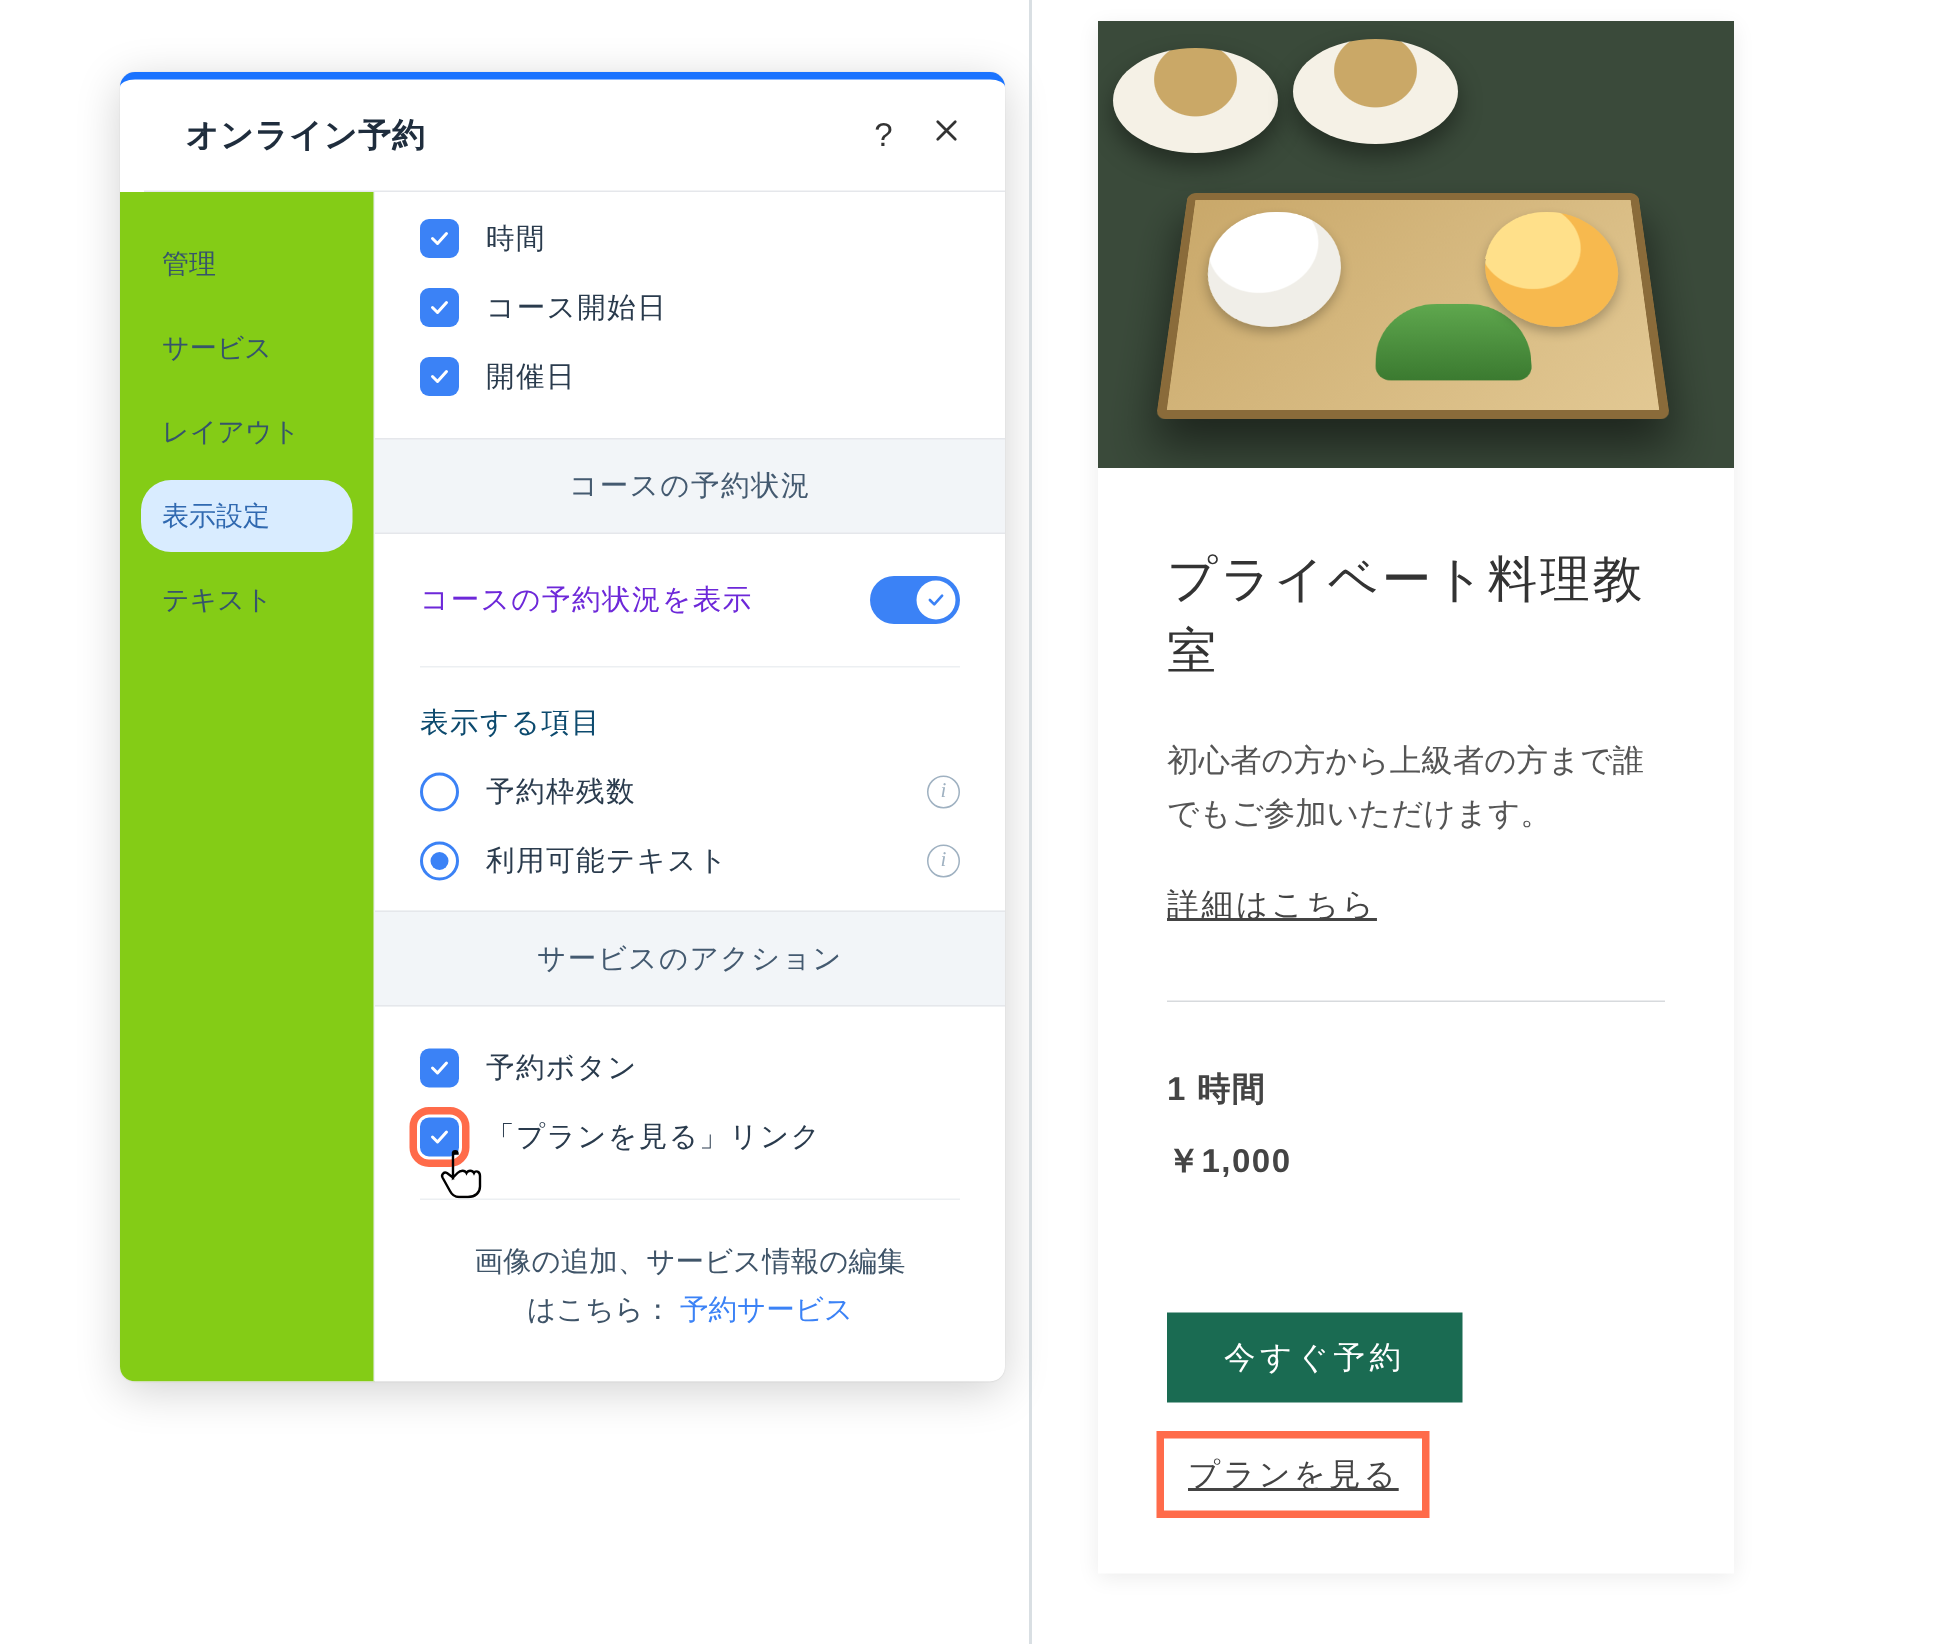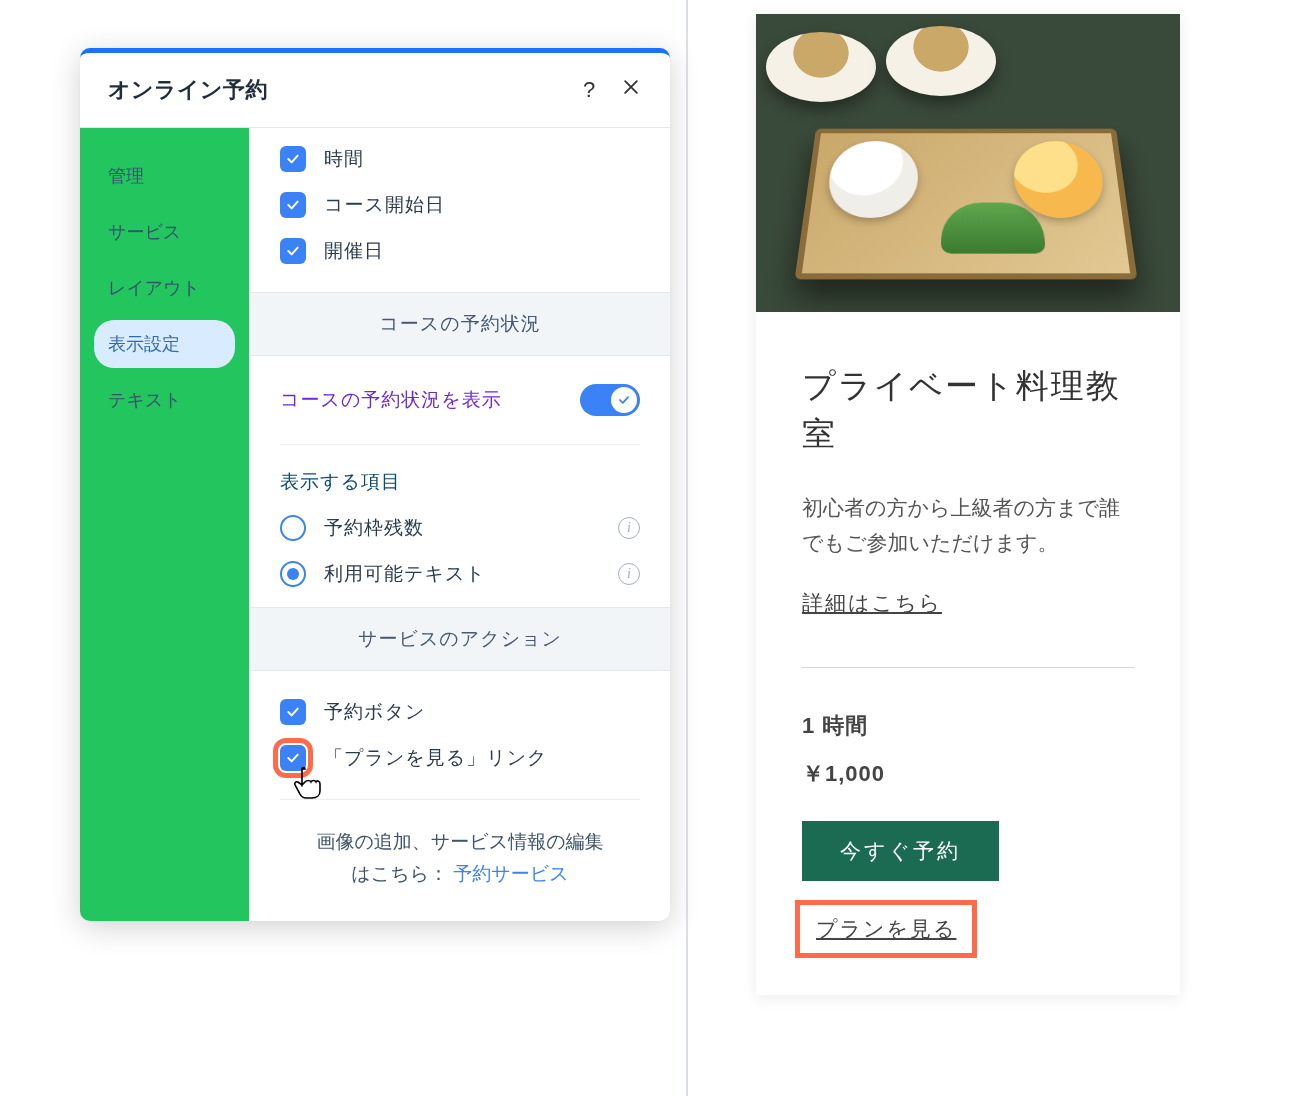--- a/index.html
+++ b/index.html
@@ -21,20 +21,21 @@
     border-radius: 10px;
     box-shadow: 0 6px 30px rgba(0,0,0,0.18), 0 0 1px rgba(0,0,0,0.1);
     overflow: hidden;
     border-top: 5px solid #1a73ff;
   }
   .panel-header {
     display: flex;
     align-items: center;
     padding: 22px 24px 22px 28px;
     border-bottom: 1px solid #e5e7eb;
+    margin-left: 16px;
   }
   .panel-title {
     flex: 1;
     font-size: 22px;
     font-weight: 700;
     color: #1f2d3d;
     letter-spacing: 0.5px;
   }
   .panel-header .hicon {
     width: 30px;
@@ -42,21 +43,21 @@
     color: #333;
     text-align: center;
     cursor: pointer;
   }
   .panel-header .hicon.close { margin-left: 12px; }
 
   .panel-body { display: flex; }
 
   .sidebar {
     width: 170px;
-    background: #22c55e;
+    background: #84cc16;
     padding: 24px 14px;
     min-height: 770px;
     border-right: 1px solid #eef2f5;
   }
   .sidebar-item {
     font-size: 18px;
     color: #36546b;
     padding: 12px 14px;
     margin-bottom: 8px;
     border-radius: 20px;
@@ -211,21 +212,21 @@
     left: 686px;
     width: 2px;
     background: #bfc9d1;
     opacity: 0.6;
   }
 
   
   .preview {
     position: absolute;
     top: 14px;
-    left: 756px;
+    left: 732px;
     width: 424px;
     background: #fff;
     box-shadow: 0 3px 14px rgba(0,0,0,0.08);
   }
   .preview-img {
     width: 100%;
     height: 298px;
     background: #3a4a3a;
     position: relative;
     overflow: hidden;
@@ -311,21 +312,21 @@
     margin: 44px 0 34px;
   }
   .preview-meta {
     font-size: 22px;
     color: #444;
     line-height: 2.2;
     letter-spacing: 1px;
     font-weight: bold;
   }
   .cta-button {
-    margin-top: 22px;
+    margin-top: 76px;
     display: inline-block;
     background: #1a6b52;
     color: #fff;
     font-size: 21px;
     padding: 16px 38px;
     cursor: pointer;
     letter-spacing: 3px;
   }
   .plan-link-wrap {
     margin-top: 26px;

